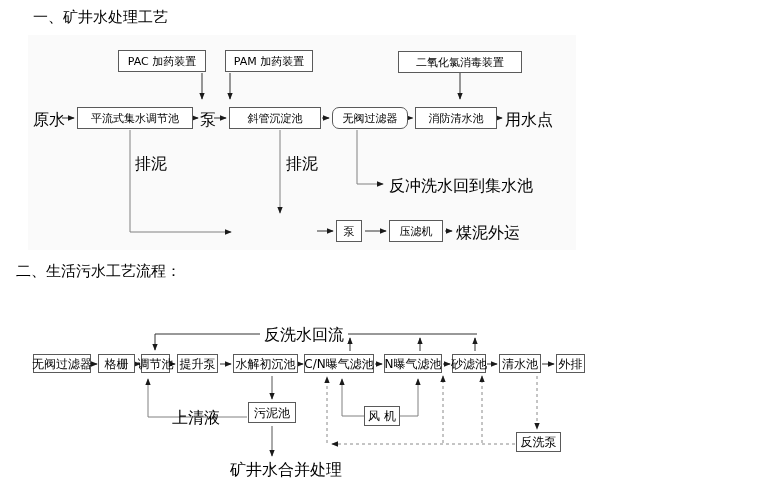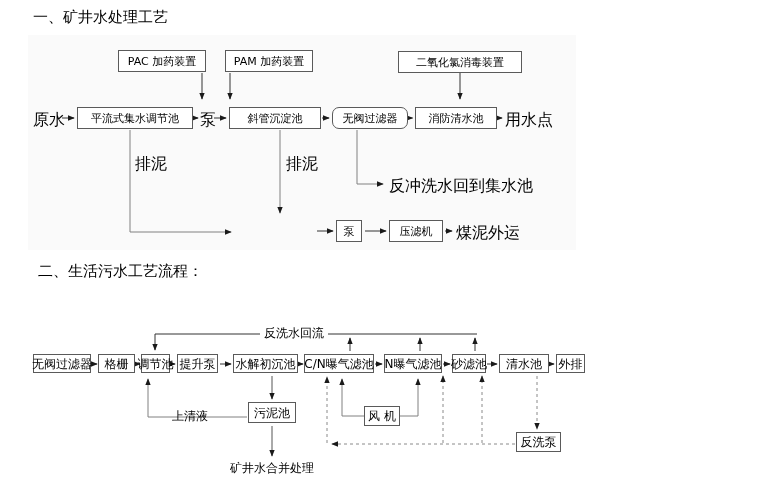--- a/index.html
+++ b/index.html
@@ -10,21 +10,21 @@
   .panel{position:absolute;background:#fafafa;}
   svg.lines{position:absolute;left:0;top:0;z-index:1;}
   .box{
     position:absolute;z-index:2;box-sizing:border-box;
     border:1px solid #5a5a5a;background:#fff;color:#000;
     display:flex;align-items:center;justify-content:center;
     white-space:nowrap;line-height:1;font-size:12px;padding:0 2px;
   }
   .b1{height:22px;font-size:11px;}
   .b2{height:19px;font-size:12px;}
-  .lbl{position:absolute;z-index:2;white-space:nowrap;line-height:1;color:#000;font-size:12px;}
+  .lbl{position:absolute;z-index:2;white-space:nowrap;line-height:1;color:#000;font-size:16px;}
   .f13{font-size:16px;}
   .title{position:absolute;z-index:2;font-size:15px;white-space:nowrap;color:#000;}
   .online{background:#fff;padding:0 4px;}
 </style>
 </head>
 <body>
 
 <div id="app">
 
   <div class="panel" style="left:28px;top:35px;width:548px;height:215px;"></div>
@@ -97,33 +97,33 @@
   <div class="lbl f13" style="left:505px;top:112px;">用水点</div>
 
   <div class="lbl f13" style="left:135px;top:156px;">排泥</div>
   <div class="lbl f13" style="left:286px;top:156px;">排泥</div>
   <div class="lbl f13" style="left:389px;top:178px;">反冲洗水回到集水池</div>
 
   <div class="box b1" style="left:336px;top:220px;width:26px;">泵</div>
   <div class="box b1" style="left:389px;top:220px;width:54px;">压滤机</div>
   <div class="lbl f13" style="left:456px;top:225px;">煤泥外运</div>
 
-  <div class="title" style="left:38px;top:262px;">二、生活污水工艺流程：</div>
+  <div class="title" style="left:16px;top:262px;">二、生活污水工艺流程：</div>
 
   <div class="lbl online" style="left:260px;top:327px;">反洗水回流</div>
 
   <div class="box b2" style="left:33px;top:354px;width:58px;">无阀过滤器</div>
   <div class="box b2" style="left:98px;top:354px;width:37px;">格栅</div>
   <div class="box b2" style="left:141px;top:354px;width:29px;">调节池</div>
   <div class="box b2" style="left:177px;top:354px;width:41px;">提升泵</div>
   <div class="box b2" style="left:233px;top:354px;width:65px;text-align:right;">水解初沉池</div>
   <div class="box b2" style="left:304px;top:354px;width:70px;">C/N曝气滤池</div>
   <div class="box b2" style="left:384px;top:354px;width:58px;">N曝气滤池</div>
   <div class="box b2" style="left:452px;top:354px;width:34px;">砂滤池</div>
-  <div class="box b2" style="left:499px;top:354px;width:50px;">清水池</div>
+  <div class="box b2" style="left:499px;top:354px;width:42px;">清水池</div>
   <div class="box b2" style="left:556px;top:354px;width:29px;">外排</div>
 
   <div class="lbl" style="left:172px;top:410px;">上清液</div>
   <div class="box b2" style="left:248px;top:402px;width:48px;height:21px;">污泥池</div>
   <div class="lbl" style="left:230px;top:462px;">矿井水合并处理</div>
 
   <div class="box b2" style="left:364px;top:406px;width:36px;height:20px;">风 机</div>
   <div class="box b2" style="left:516px;top:432px;width:45px;height:20px;">反洗泵</div>
 
 </div>

